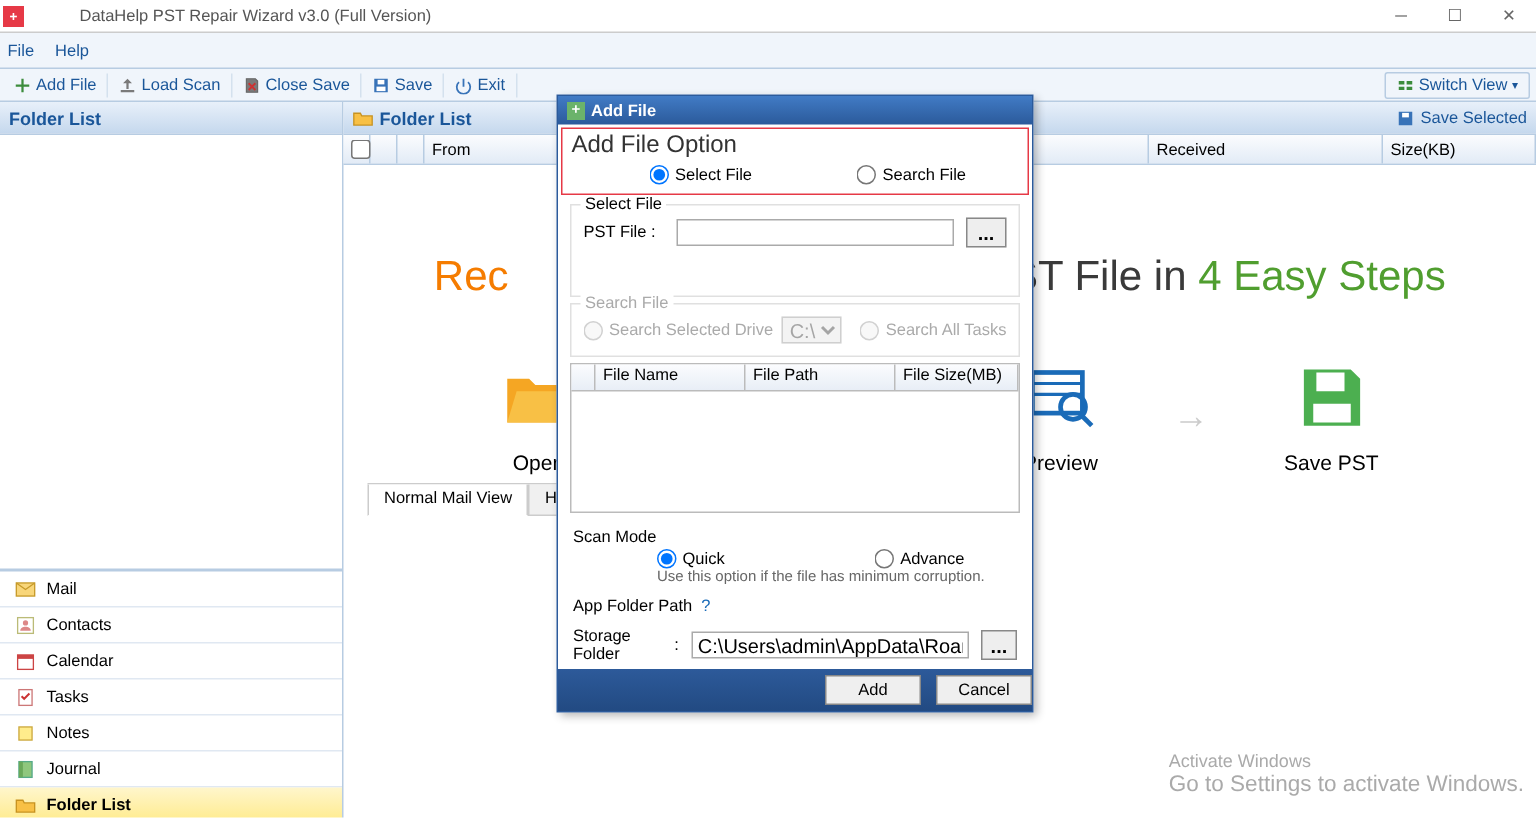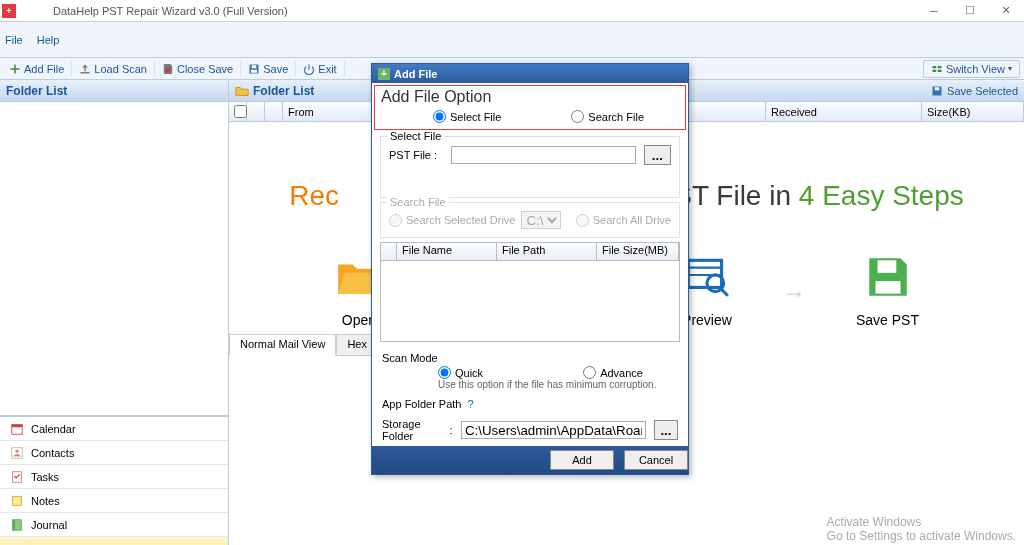--- a/index.html
+++ b/index.html
@@ -6,21 +6,21 @@
 body { width: 1024px; height: 545px; background: #fff; overflow: hidden; font-size: 11px; }
 
 
 .title-bar { height: 22px; background: #fff; border-bottom: 1px solid #ccc; display: flex; align-items: center; padding-left: 2px; }
 .title-bar .logo { width: 14px; height: 14px; background: #e63946; color: #fff; font-size: 9px; display: flex; align-items: center; justify-content: center; margin-right: 5px; font-weight: bold; }
 .title-bar .title-text { flex: 1; font-size: 11px; color: #555; margin-left: 32px; }
 .win-controls { display: flex; }
 .win-btn { width: 36px; height: 22px; display: flex; align-items: center; justify-content: center; cursor: pointer; color: #666; font-size: 11px; }
 
 
-.menu-bar { height: 36px; background: #f0f5fb; border-bottom: 1px solid #b7cce2; display: flex; align-items: center; padding-left: 5px; gap: 14px; }
+.menu-bar { height: 24px; background: #f0f5fb; border-bottom: 1px solid #b7cce2; display: flex; align-items: center; padding-left: 5px; gap: 14px; }
 .menu-bar .menu-item { color: #1a5699; font-size: 11px; cursor: pointer; }
 
 
 .toolbar { height: 22px; background: #f0f5fb; border-bottom: 1px solid #b7cce2; display: flex; align-items: center; }
 .tool-left { display: flex; gap: 0; padding-left: 2px; }
 .tool-btn { display: flex; align-items: center; gap: 3px; padding: 2px 7px; color: #1a5699; font-size: 11px; cursor: pointer; border-right: 1px solid #d4e1ee; }
 .tool-right { margin-left: auto; margin-right: 4px; }
 .icon-sm { width: 12px; height: 12px; display: inline-block; }
 
 
@@ -79,21 +79,21 @@
 .search-tbl-body { height: 80px; }
 
 .plain-section { padding: 4px 8px; }
 .hint { color: #1a6bb8; font-size: 10px; margin-left: 6px; }
 .indent { padding-left: 56px; font-size: 10px; color: #666; }
 
 .dialog-footer { background: linear-gradient(#2d5a9a, #224a82); height: 28px; display: flex; justify-content: flex-end; align-items: center; gap: 10px; }
 .dialog-footer button { width: 64px; height: 20px; border: 1px solid #888; background: #efefef; font-size: 11px; cursor: pointer; }
 
 .activate { position: absolute; right: 8px; bottom: 18px; color: #aaa; font-size: 12px; text-align: left; }
-.activate .a-sub { font-size: 12px; }
+.activate .a-sub { font-size: 15px; }
 
 .folder-ic { width: 14px; height: 14px; display: inline-block; }
 select.drive { height: 18px; border: 1px solid #bbb; width: 40px; }
 input[disabled] { background: #f5f5f5; }
 </style>
 </head>
 <body>
 
 <div class="title-bar">
   <div class="logo">+</div>
@@ -158,32 +158,39 @@
 </div>
 
 <div class="main-layout">
 
   <div class="sidebar">
     <div class="sidebar-header">Folder List</div>
     <div class="folder-tree"></div>
     <div class="nav-list">
       <div class="nav-item">
         <svg class="nav-icon" viewBox="0 0 16 16">
-            <rect x="2" y="3" width="12" height="11" fill="#fff" stroke="#c44"></rect>
-            <rect x="2" y="3" width="12" height="3" fill="#c44"></rect>
-          </svg>
-        <span>Calendar</span>
+            <rect x="1" y="3" width="14" height="10" fill="#f8d67a" stroke="#c79a29"></rect>
+            <path d="M1 3l7 5 7-5" fill="none" stroke="#c79a29"></path>
+          </svg>
+        <span>Mail</span>
       </div>
       <div class="nav-item">
         <svg class="nav-icon" viewBox="0 0 16 16">
             <rect x="2" y="2" width="12" height="12" fill="#fff" stroke="#bb7"></rect>
             <circle cx="8" cy="6" r="2" fill="#d88"></circle>
             <path d="M4 12c0-2 2-3 4-3s4 1 4 3" fill="#d88"></path>
           </svg>
         <span>Contacts</span>
+      </div>
+      <div class="nav-item">
+        <svg class="nav-icon" viewBox="0 0 16 16">
+            <rect x="2" y="3" width="12" height="11" fill="#fff" stroke="#c44"></rect>
+            <rect x="2" y="3" width="12" height="3" fill="#c44"></rect>
+          </svg>
+        <span>Calendar</span>
       </div>
       <div class="nav-item">
         <svg class="nav-icon" viewBox="0 0 16 16">
             <rect x="3" y="2" width="10" height="12" fill="#fff" stroke="#c77"></rect>
             <path d="M5 7l2 2 4-4" fill="none" stroke="#c33" stroke-width="1.5"></path>
           </svg>
         <span>Tasks</span>
       </div>
       <div class="nav-item">
         <svg class="nav-icon" viewBox="0 0 16 16">
@@ -269,21 +276,21 @@
           <svg class="step-icon" viewBox="0 0 48 48">
               <path d="M6 6h30l6 6v30H6z" fill="#4caf50"></path>
               <rect x="14" y="8" width="18" height="12" fill="#fff"></rect>
               <rect x="12" y="28" width="24" height="12" fill="#fff"></rect>
             </svg>
           <div class="step-label">Save PST</div>
         </div>
       </div>
     </div>
 
-    <div style="position:absolute;top:254px;left:0;">
+    <div style="position:absolute;top:254px;left:16px;">
       <div class="tabs">
         <div class="tab active">Normal Mail View</div>
         <div class="tab">Hex</div>
       </div>
     </div>
 
     <div class="activate">
       <div>Activate Windows</div>
       <div class="a-sub">Go to Settings to activate Windows.</div>
     </div>
@@ -324,21 +331,21 @@
       <div class="gb-label">Search File</div>
       <div style="display:flex;gap:6px;">
         <label style="display:flex;align-items:center;gap:4px;">
             <input type="radio" disabled="" style=""> 
             <span>Search Selected Drive</span>
           </label>
         <select class="drive" disabled=""><option>C:\</option></select>
         <span style="flex:1"></span>
         <label style="display:flex;align-items:center;gap:4px;">
             <input type="radio" disabled="" style=""> 
-            <span>Search All Drive</span>
+            <span>Search All Tasks</span>
           </label>
       </div>
     </div>
 
     <div class="search-tbl">
       <div class="search-tbl-head">
         <div style="width:16px"></div>
         <div style="width:100px">File Name</div>
         <div style="width:100px">File Path</div>
         <div style="flex:1">File Size(MB)</div>

